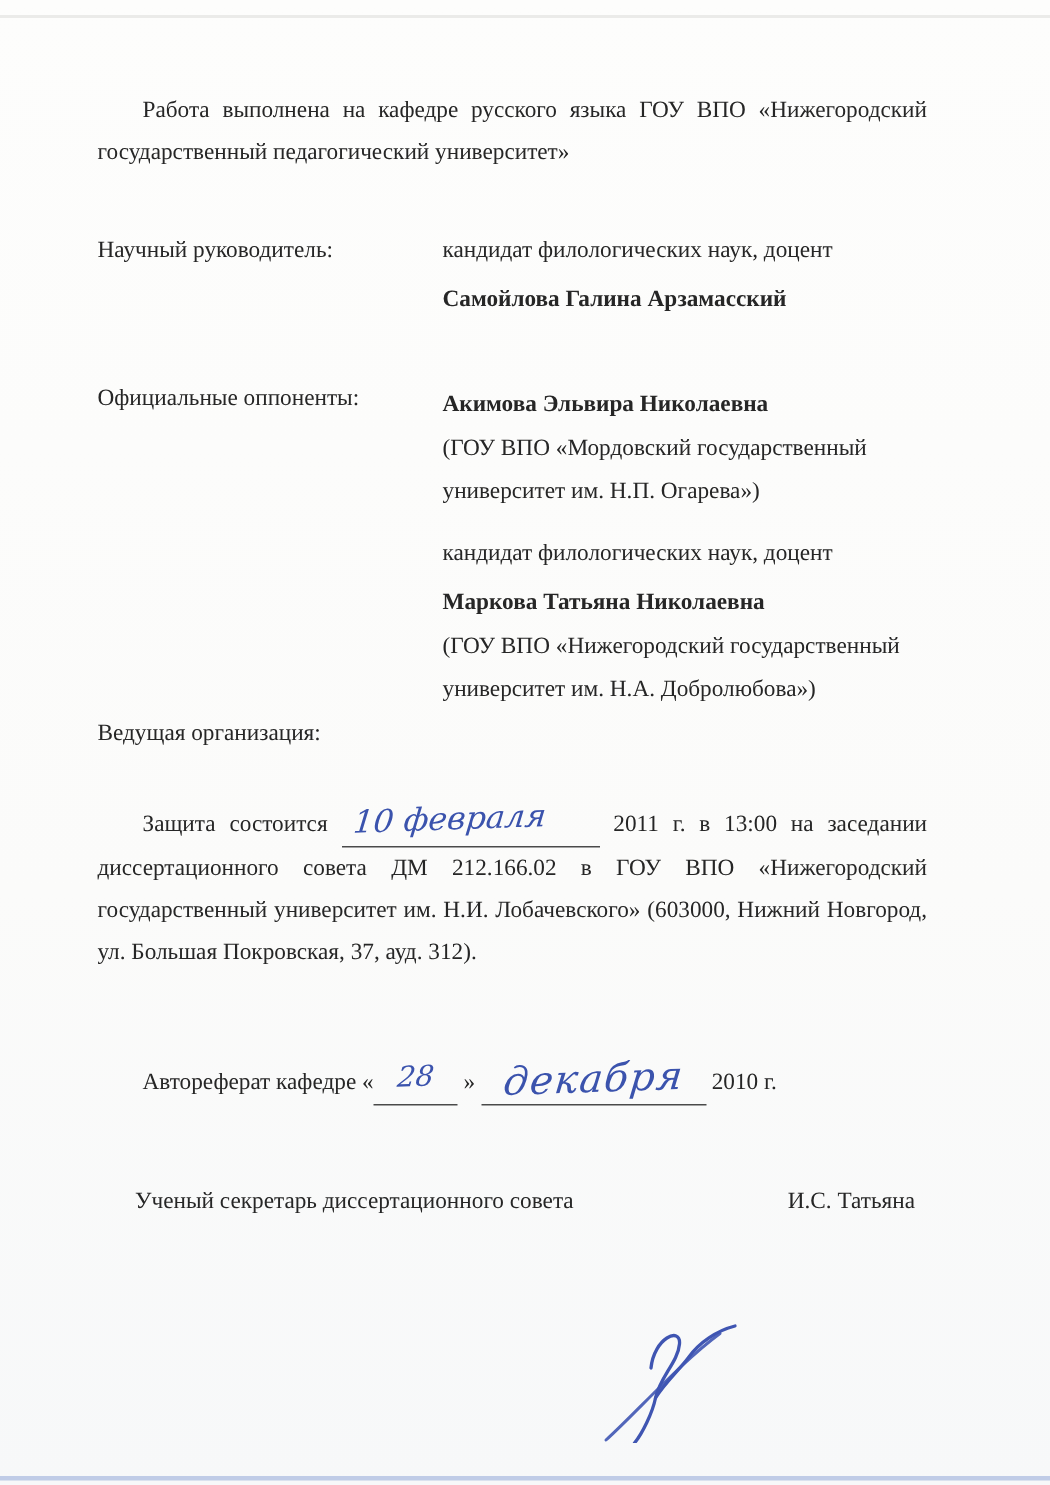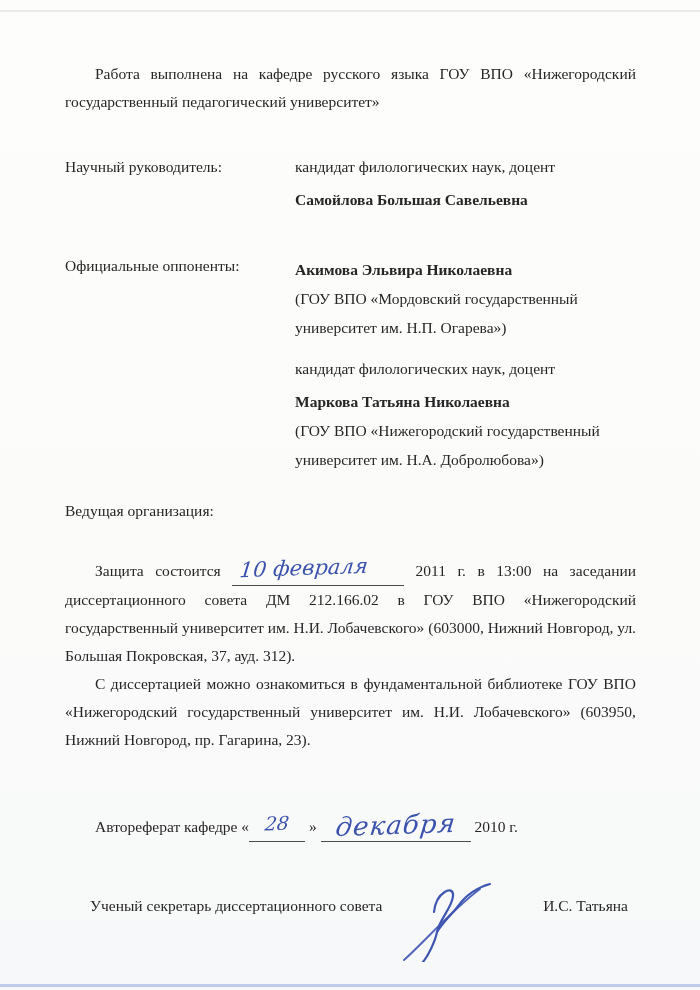--- a/index.html
+++ b/index.html
@@ -8,21 +8,21 @@
     background:#e9e9e7;
     font-family:"Liberation Serif","DejaVu Serif",serif;
     color:#262626;
     overflow:hidden;
   }
   .page{
     position:relative;
     width:700px;height:990px;
     background:linear-gradient(180deg,#fdfdfc 0%,#fbfbfa 60%,#f7f8f9 100%);
     box-sizing:border-box;
-    padding:60px 64px 0 65px;
+    padding:60px 82px 0 65px;
     font-size:15.5px;
     line-height:28px;
   }
   .scan-edge-top{
     position:absolute;top:10px;left:0;width:100%;height:2px;
     background:#ebebe9;
   }
   .scan-edge-bottom{
     position:absolute;bottom:3px;left:0;width:100%;height:3px;
     background:#b6c4e4;opacity:.85;
@@ -36,21 +36,21 @@
     display:grid;
     grid-template-columns:230px 1fr;
     align-items:start;
   }
   .row .label{line-height:29px;}
   .row .value{line-height:29px;}
   .person-name{font-weight:bold;margin-top:4px;}
   .entry + .entry{margin-top:12px;}
   .m-sup{margin-top:36px;}
   .m-opp{margin-top:37px;}
-  .m-lead{margin-top:22px;}
+  .m-lead{}
   .m-def{margin-top:30px;}
   .m-mailed{margin-top:55px;}
   .m-secr{margin-top:50px;}
   .blank{
     display:inline-block;
     border-bottom:1.2px solid #4a4a4a;
     text-align:center;
     vertical-align:baseline;
     text-indent:0;
     position:relative;
@@ -91,21 +91,21 @@
 
 <div class="page">
   <div class="scan-edge-top"></div>
 
   <p class="para">Работа выполнена на кафедре русского языка ГОУ ВПО «Нижегородский государственный педагогический университет»</p>
 
   <div class="row m-sup">
     <div class="label">Научный руководитель:</div>
     <div class="value">
       <div>кандидат филологических наук, доцент</div>
-      <div class="person-name">Самойлова Большая Савельевна</div>
+      <div class="person-name">Самойлова Галина Арзамасский</div>
     </div>
   </div>
 
   <div class="row m-opp">
     <div class="label">Официальные оппоненты:</div>
     <div class="value">
       <div class="entry">
         <div class="person-name">Акимова Эльвира Николаевна</div>
         <div>(ГОУ ВПО «Мордовский государственный университет им. Н.П. Огарева»)</div>
       </div>
@@ -120,21 +120,20 @@
   <div class="row m-lead">
     <div class="label">Ведущая организация:</div>
   </div>
 
   <p class="para m-def">
     <span>Защита состоится</span>
     <span class="blank date-blank"><span class="handwriting hw-date">10 февраля</span></span>
     <span>2011 г. в 13:00 на заседании диссертационного совета ДМ 212.166.02 в ГОУ ВПО «Нижегородский государственный университет им. Н.И. Лобачевского» (603000, Нижний Новгород, ул. Большая Покровская, 37, ауд. 312).</span>
   </p>
 
-  <p class="para">С диссертацией можно ознакомиться в фундаментальной библиотеке ГОУ ВПО «Нижегородский государственный университет им. Н.И. Лобачевского» (603950, Нижний Новгород, пр. Гагарина, 23).</p>
 
   <p class="para mailed-wrap m-mailed">
     <span>Автореферат кафедре «</span><span class="blank day-blank"><span class="handwriting hw-day">28</span></span>
     <span>»</span>
     <span class="blank month-blank"><span class="handwriting hw-month">декабря</span></span>
     <span>2010 г.</span>
   </p>
 
   <div class="secretary m-secr">
     <span>Ученый секретарь диссертационного совета</span>

